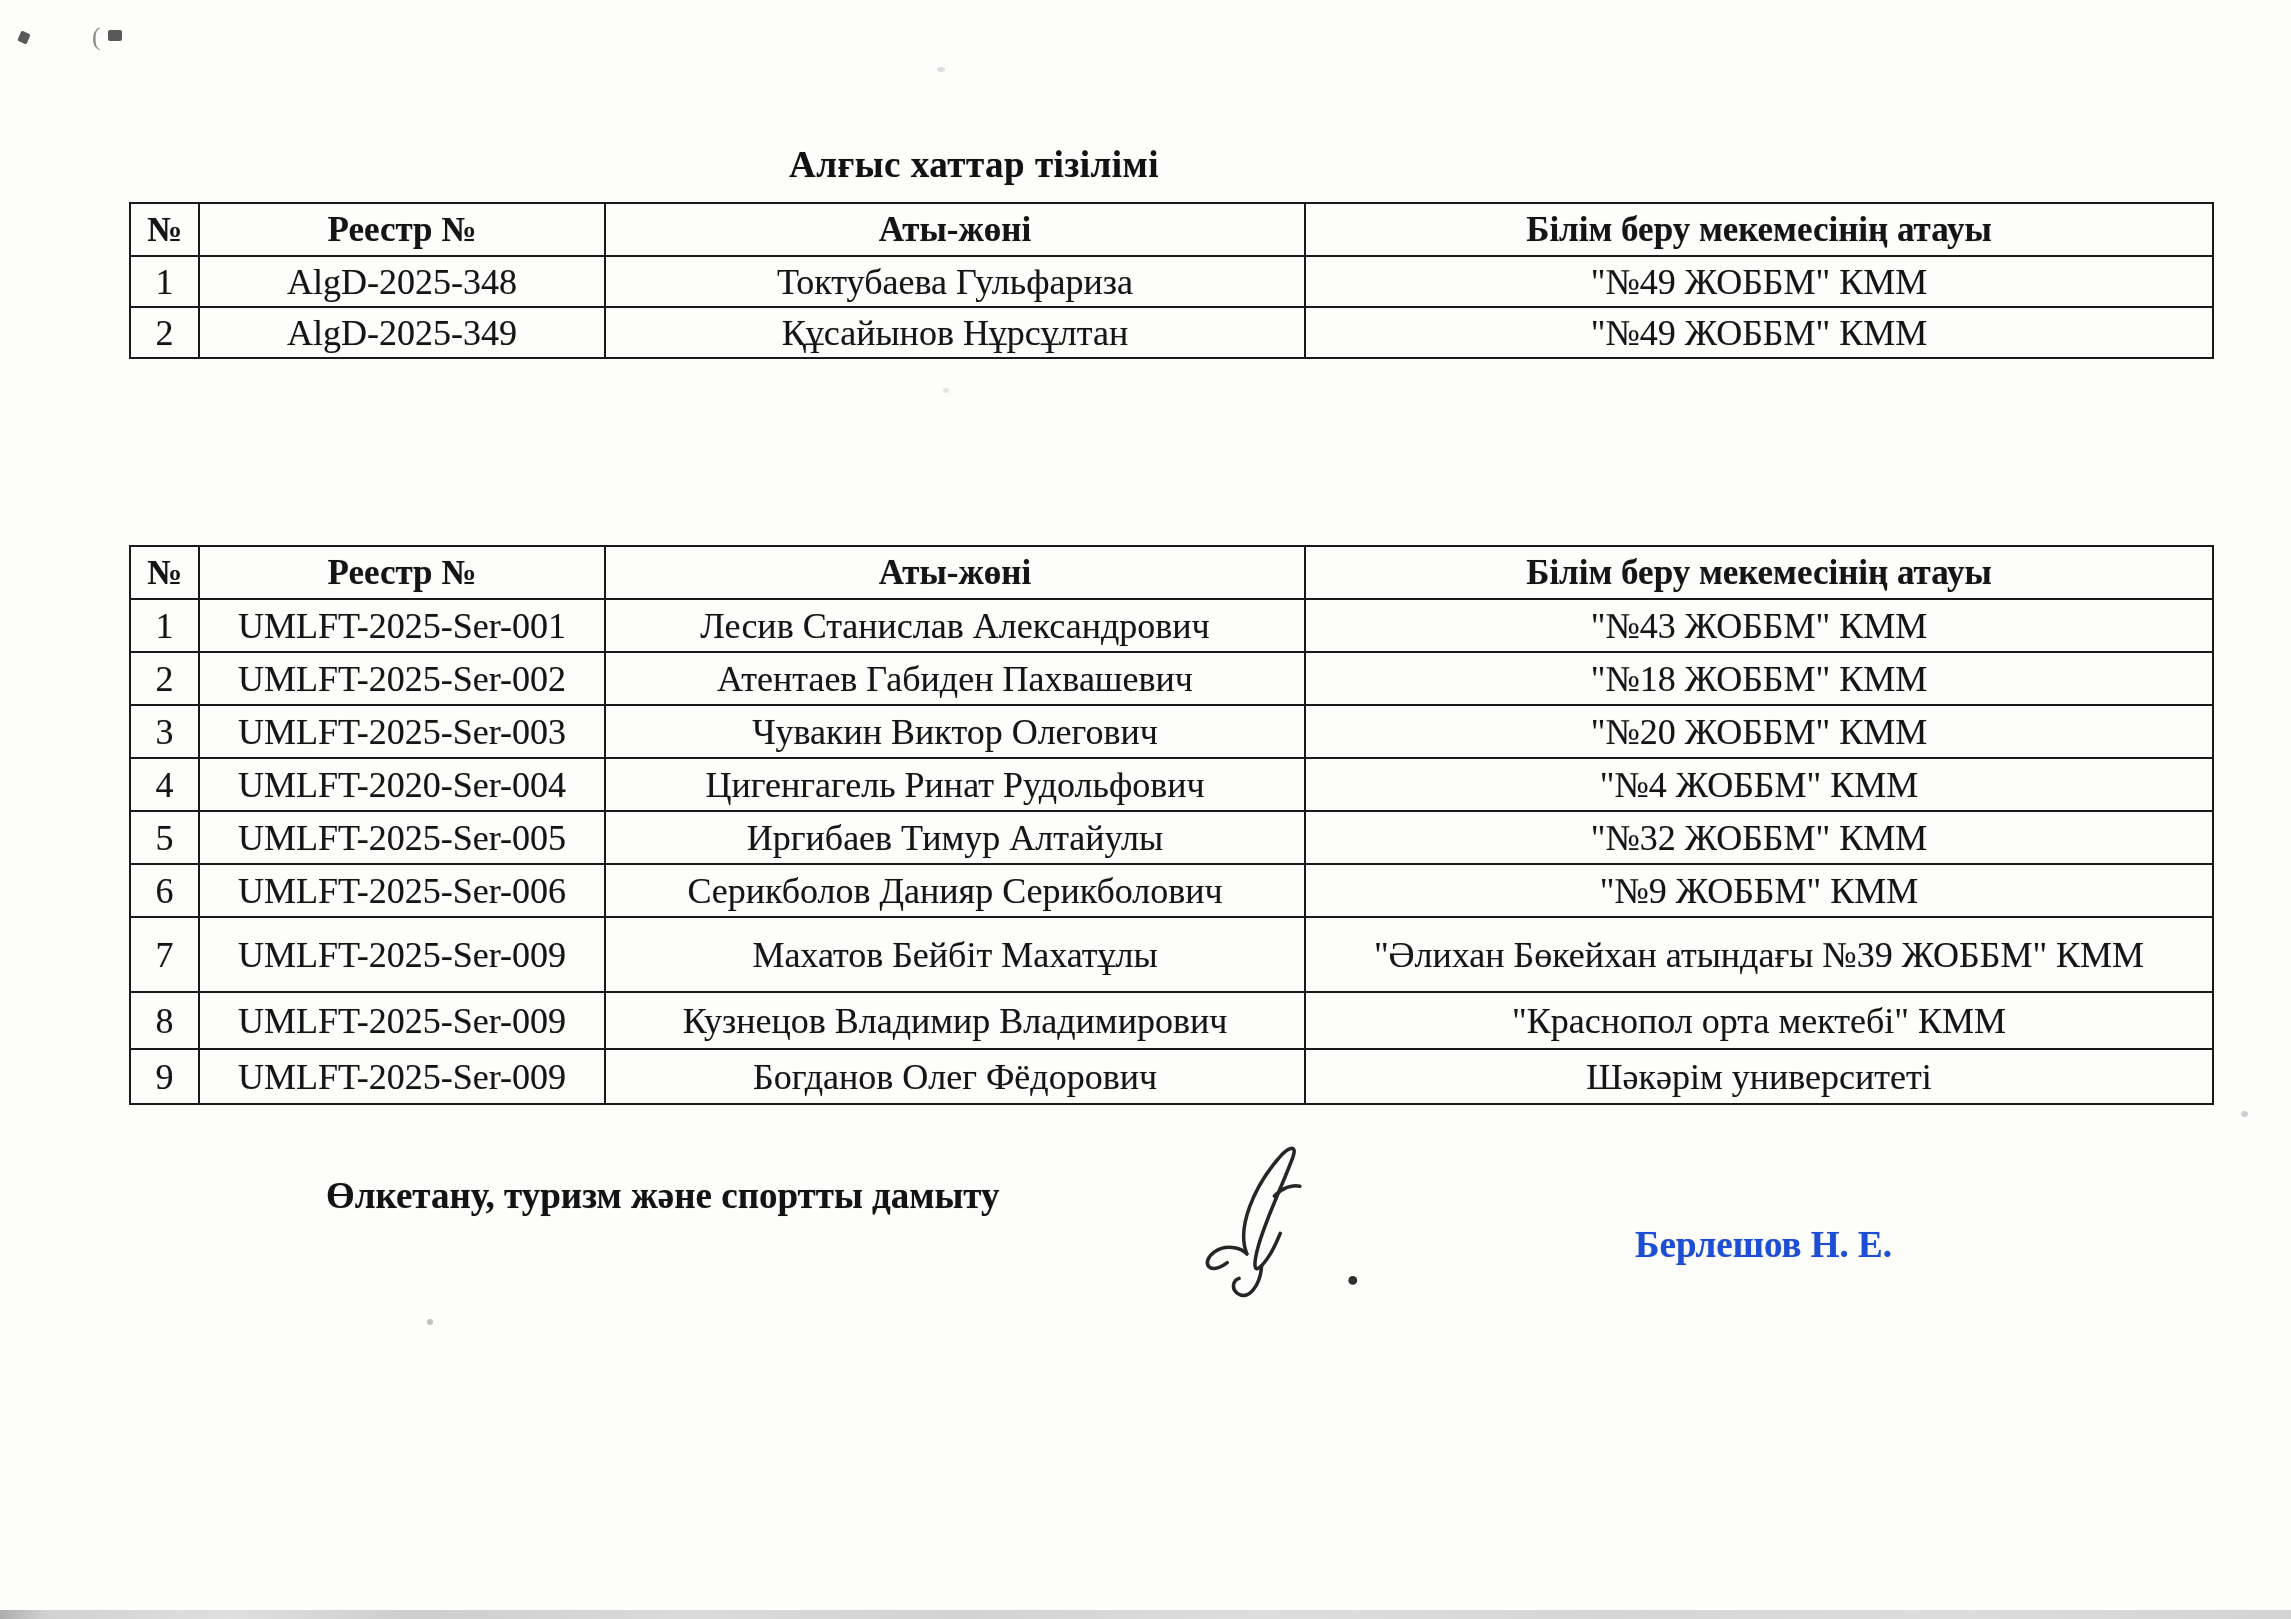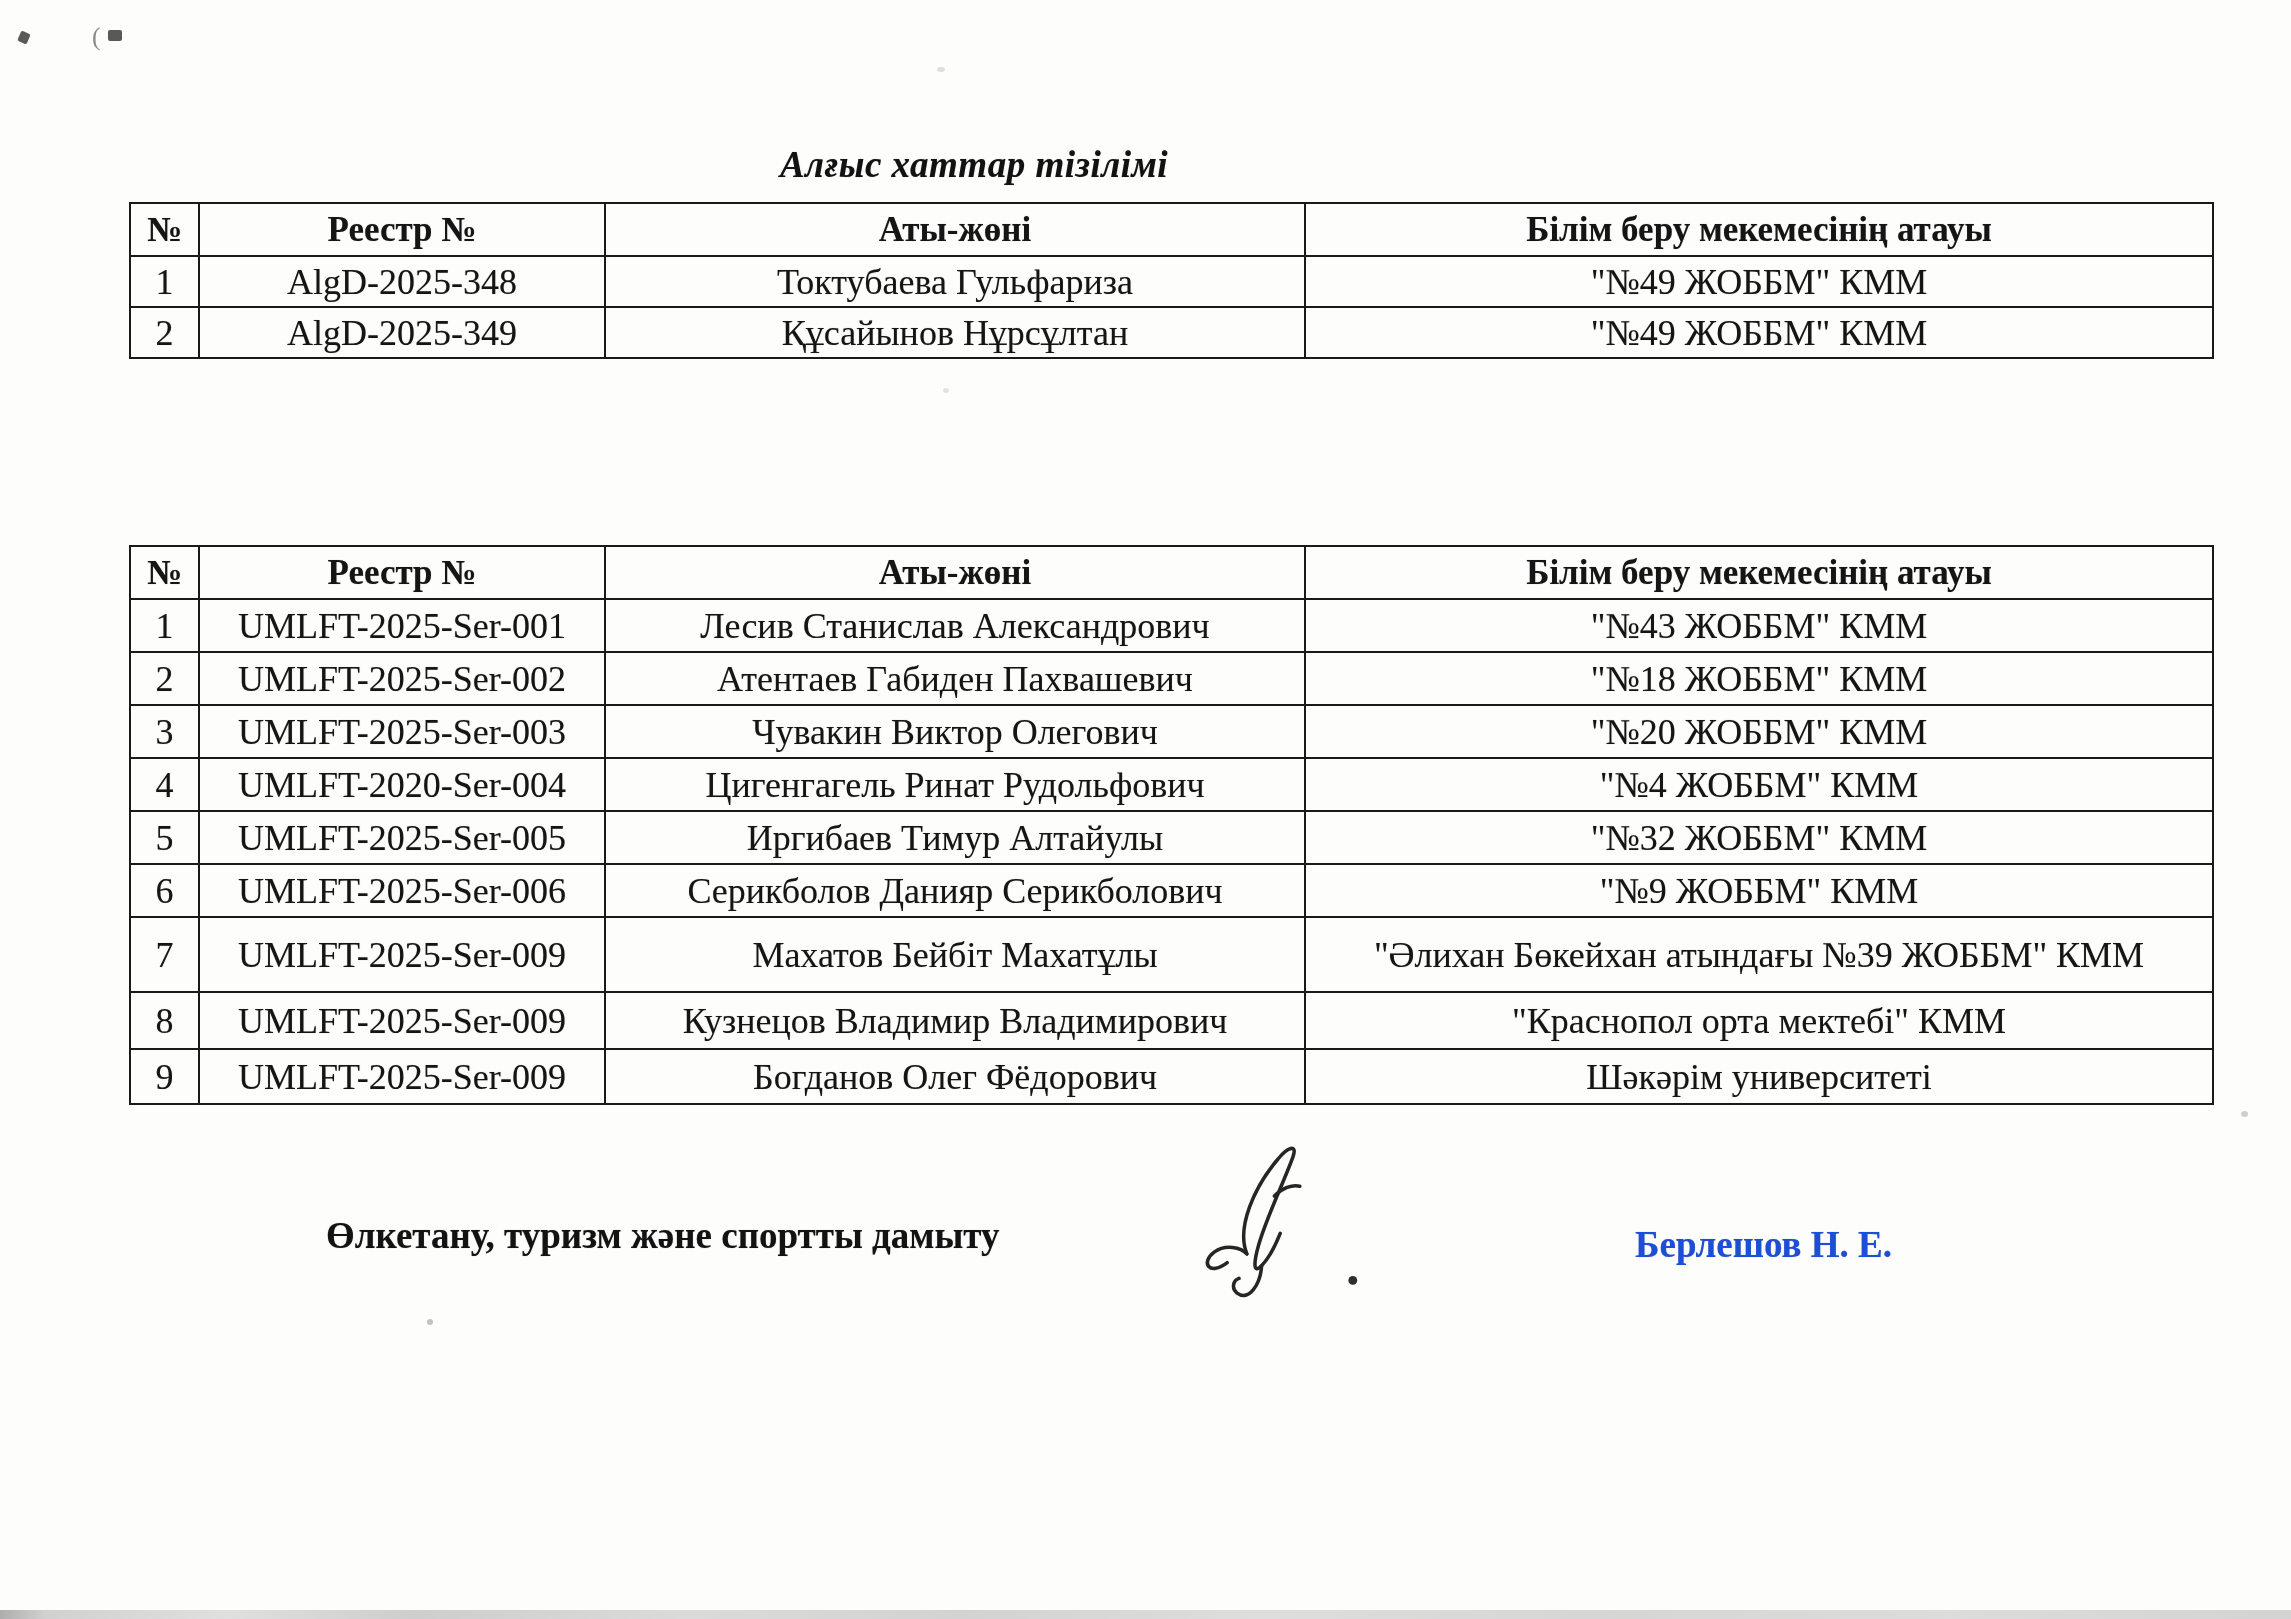--- a/index.html
+++ b/index.html
@@ -20,21 +20,21 @@
     position: absolute;
     left: 129px;
     width: 1690px;
     text-align: center;
     font-weight: bold;
     font-size: 37px;
     letter-spacing: 0.5px;
     color: #121212;
     text-shadow: 0 0 1px rgba(0,0,0,0.35);
   }
-  .title-letters { top: 143px; font-style: italic; }
+  .title-letters { top: 143px; }
   .title-certificates { top: 490px; }
 
   table.reg-table {
     position: absolute;
     left: 129px;
     width: 2082px;
     border-collapse: collapse;
     table-layout: fixed;
     border: 2.9px solid #161616;
     background: transparent;
@@ -72,21 +72,20 @@
 
   .footer-role {
     position: absolute;
     left: 326px;
     top: 1168px;
     font-weight: bold;
     font-size: 37px;
     line-height: 56px;
     color: #131313;
     text-shadow: 0 0 1px rgba(0,0,0,0.35);
-    margin-top: 40px;
   }
   .signer-name {
     position: absolute;
     left: 1635px;
     top: 1223px;
     font-weight: bold;
     font-size: 37px;
     color: #1d4ed8;
     text-shadow: 0 0 1px rgba(0,0,0,0.35);
   }

